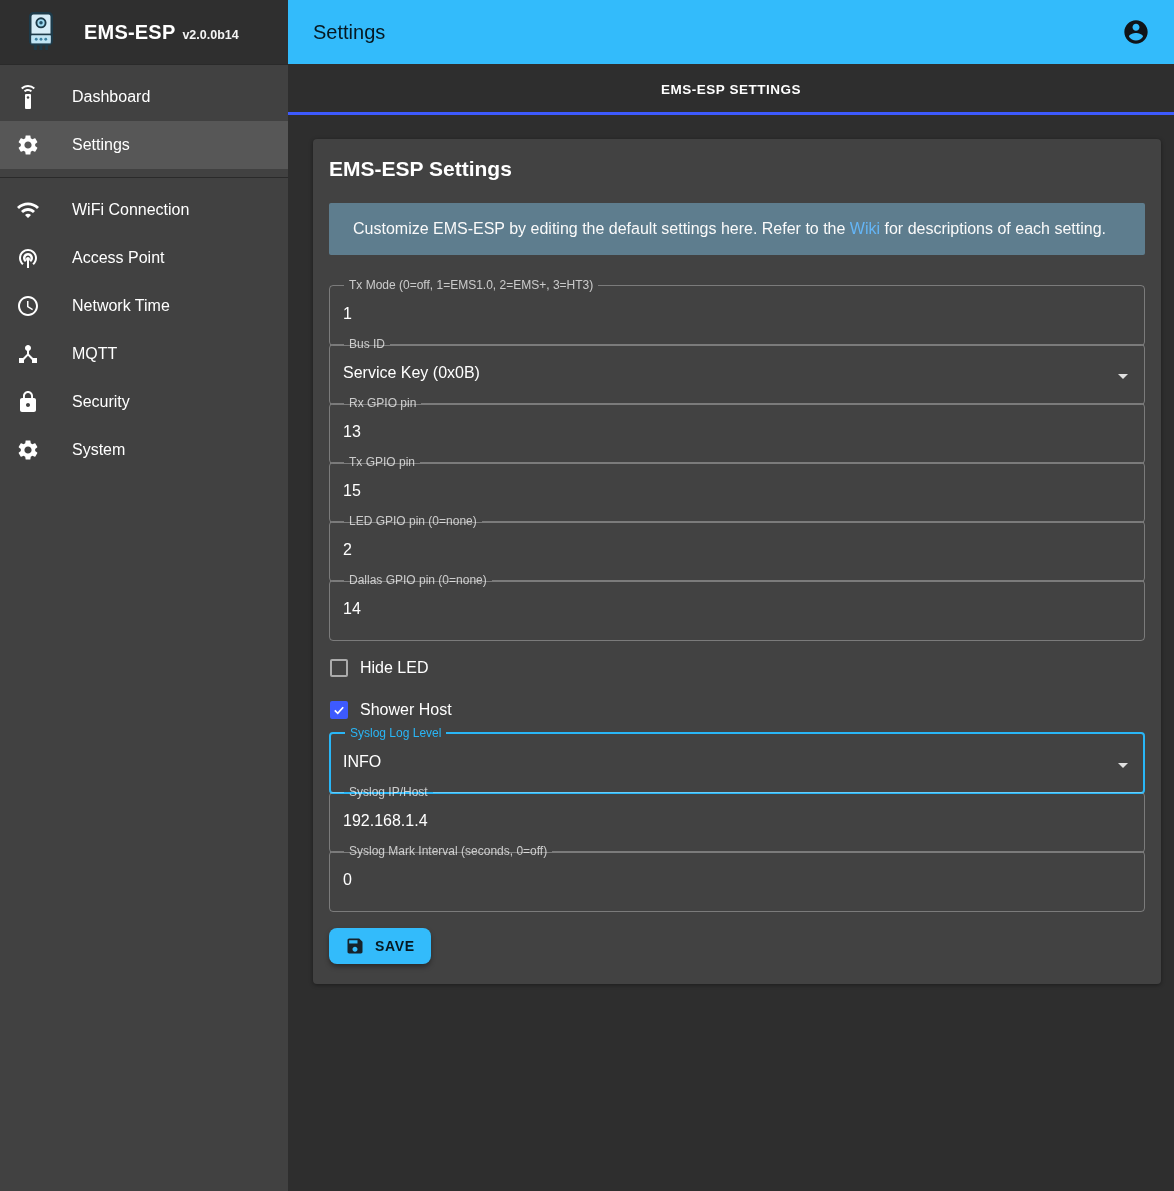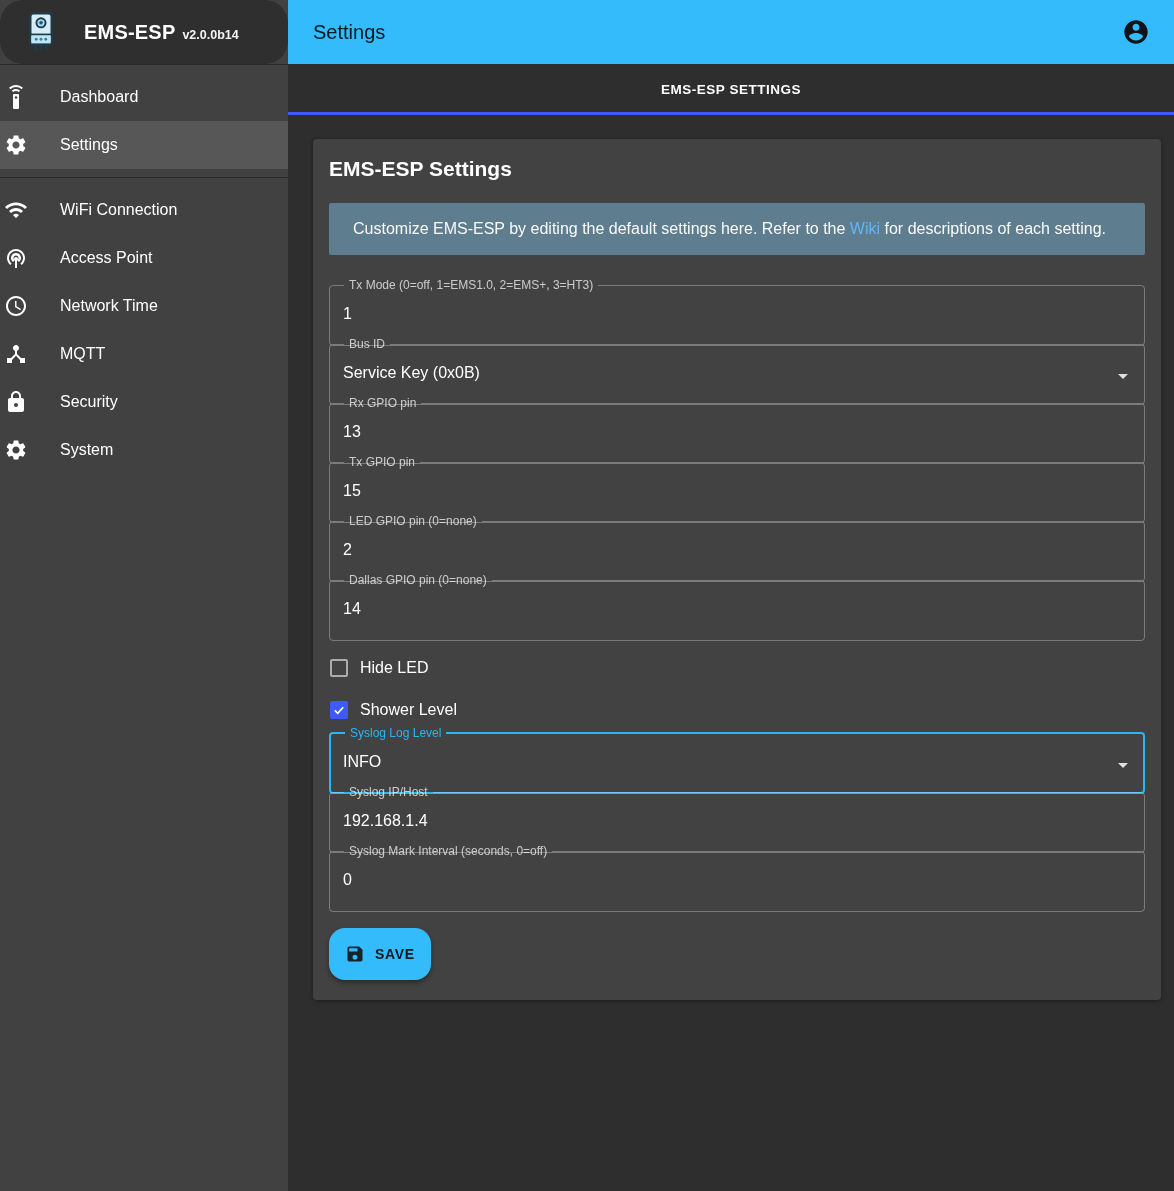--- a/index.html
+++ b/index.html
@@ -22,31 +22,31 @@
     background:var(--page-bg);
     color:#fff;
     -webkit-font-smoothing:antialiased;
   }
   .app{display:flex;width:1174px;height:1191px;}
 
   
   .sidebar{width:288px;flex:0 0 288px;background:var(--sidebar-bg);display:flex;flex-direction:column;}
   .sidebar-header{
     height:64px;background:var(--sidebar-header-bg);
-    display:flex;align-items:center;padding-left:22px;border-radius:23px;
+    display:flex;align-items:center;padding-left:22px;
   }
   .logo{width:38px;height:42px;margin-right:24px;flex:0 0 auto;}
   .brand{display:flex;align-items:baseline;}
   .brand-name{font-size:20px;font-weight:bold;letter-spacing:.2px;color:#fff;}
   .brand-version{font-size:12.5px;color:rgba(255,255,255,.95);margin-left:7px;font-weight:bold;}
   .divider{height:1px;background:rgba(0,0,0,.35);flex:0 0 1px;}
   .nav-group{padding:8px 0;}
   .nav-group.second{padding-top:8px;}
   .nav-item{
-    height:48px;display:flex;align-items:center;padding-left:4px;cursor:pointer;
+    height:48px;display:flex;align-items:center;padding-left:16px;cursor:pointer;
   }
   .nav-item.selected{background:var(--selected-bg);}
   .nav-item .icon{width:24px;height:24px;margin-right:32px;flex:0 0 auto;display:flex;align-items:center;justify-content:center;}
   .nav-item .icon svg{width:24px;height:24px;fill:#fff;}
   .nav-label{font-size:16px;color:#fff;}
 
   
   .content{flex:1;display:flex;flex-direction:column;background:var(--page-bg);}
   .appbar{
     height:64px;background:var(--appbar-blue);
@@ -110,21 +110,21 @@
   .checkbox{
     width:18px;height:18px;border:2px solid #ababab;border-radius:2px;
     margin-left:1px;flex:0 0 auto;display:flex;align-items:center;justify-content:center;
   }
   .checkbox.checked{background:var(--checkbox-checked);border-color:var(--checkbox-checked);}
   .checkbox svg{width:16px;height:16px;}
   .check-label{font-size:16px;color:#fff;margin-left:12px;}
 
   
   .save-btn{
-    margin-top:16px;height:52px;padding:12px 16px;border:none;border-radius:16px;
+    margin-top:16px;height:36px;padding:12px 16px;border:none;border-radius:8px;
     background:var(--appbar-blue);color:rgba(0,0,0,.87);
     font-family:inherit;font-size:14px;font-weight:600;letter-spacing:.7px;
     display:inline-flex;align-items:center;cursor:pointer;
     box-shadow:0 3px 5px rgba(0,0,0,.35);
   }
   .save-btn .icon{width:20px;height:20px;margin-right:10px;display:flex;}
   .save-btn .icon svg{width:20px;height:20px;fill:#16232b;}
 </style>
 </head>
 <body>
@@ -310,21 +310,21 @@
           <label class="check-row">
             <span class="checkbox"></span>
             <span class="check-label">Hide LED</span>
           </label>
           <label class="check-row">
             <span class="checkbox checked">
               <svg viewBox="0 0 18 18">
                   <polyline points="3.6,9.4 7.4,13.2 14.4,5.4" fill="none" stroke="#fff" stroke-width="2.2"></polyline>
                 </svg>
             </span>
-            <span class="check-label">Shower Level</span>
+            <span class="check-label">Shower Host</span>
           </label>
         </div>
 
         
         <div class="field select focused after-checks">
           <fieldset>
               <legend><span>Syslog Log Level</span></legend>
             </fieldset>
           <div class="field-value">INFO</div>
           <span class="arrow"><svg viewBox="0 0 24 24">

